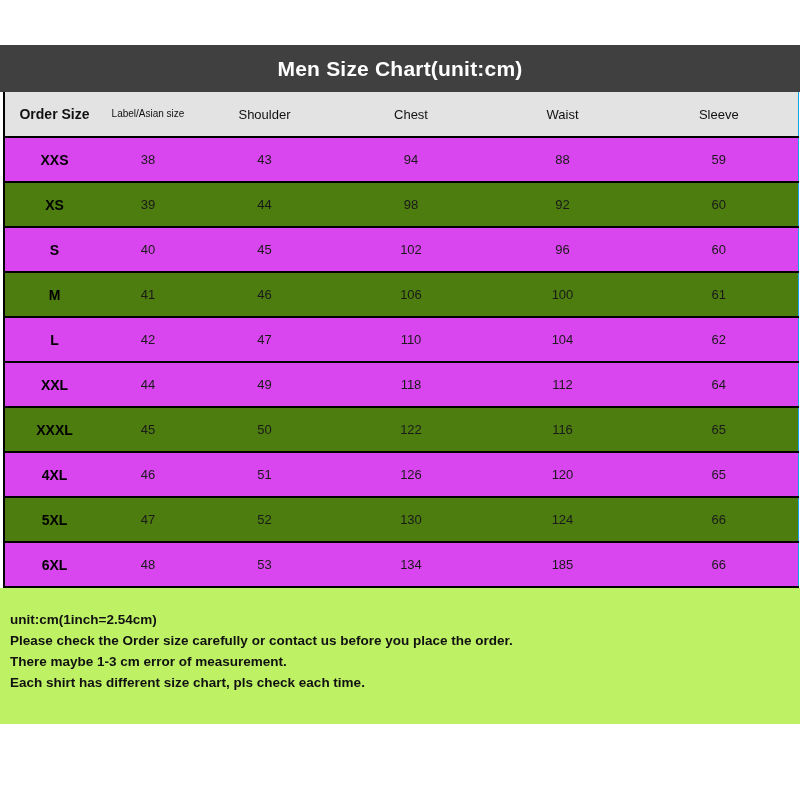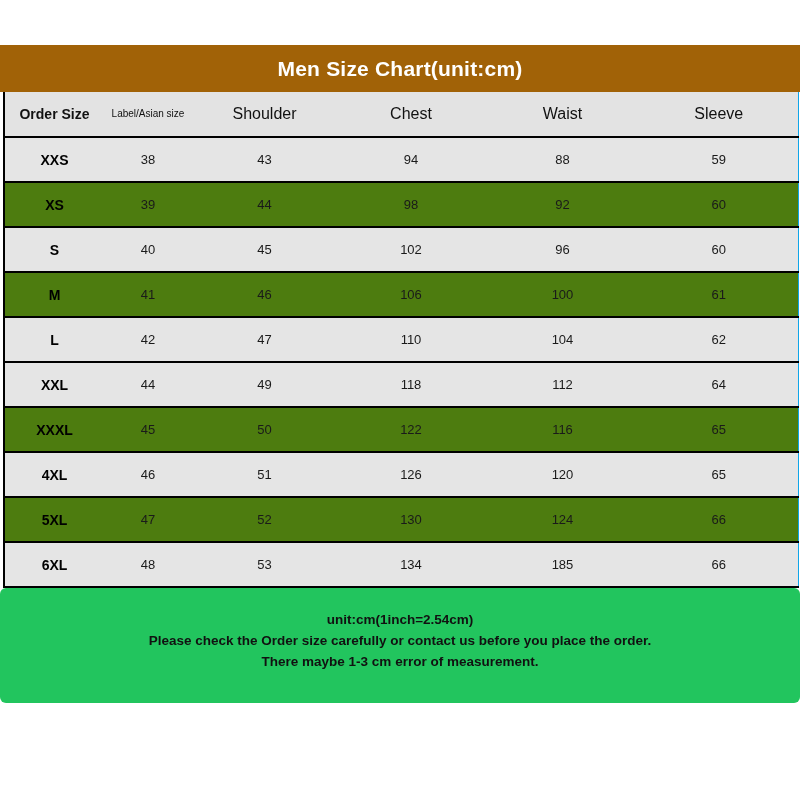--- a/index.html
+++ b/index.html
@@ -16,21 +16,21 @@
   }
 
   .chart-wrap {
     width: 800px;
     padding-top: 45px;
     box-sizing: border-box;
   }
 
   
   .title-bar {
-    background: #a16207;
+    background: #404040;
     color: #ffffff;
     height: 47px;
     line-height: 47px;
     text-align: center;
     font-size: 21px;
     font-weight: bold;
     letter-spacing: 0.2px;
   }
 
   
@@ -50,60 +50,59 @@
     padding: 0;
     font-weight: normal;
   }
 
   
   .head-row {
     background: #e3e3e3;
     height: 45px;
   }
   .head-row th {
-    font-size: 16px;
+    font-size: 13px;
     color: #111;
     border-top: none;
   }
   .head-row th.order-size-head {
     font-size: 14px;
     font-weight: bold;
   }
   .head-row th.asian-head {
     font-size: 10px;
     line-height: 1.25;
   }
 
   
   .data-row { height: 45px; }
-  .data-row.odd  { background: #e5e5e5; }
+  .data-row.odd  { background: #d946ef; }
   .data-row.even { background: #4d7c0f; }
 
   .data-row td { font-size: 13px; color: #1a1a1a; }
   .data-row td.size-cell {
     font-size: 14px;
     font-weight: bold;
     color: #000;
   }
 
   
   col.c-order  { width: 100px; }
   col.c-asian  { width: 88px;  }
   col.c-should { width: 145px; }
   col.c-chest  { width: 148px; }
   col.c-waist  { width: 155px; }
   col.c-sleeve { width: 158px; }
 
   
   .footer-note {
-    background: #22c55e;
+    background: #bef264;
     border-top: none;
     padding: 22px 10px 30px 10px;
-    text-align: center;
-    border-radius: 6px;
+    text-align: left;
   }
   .footer-line {
     font-size: 13.5px;
     font-weight: bold;
     color: #111;
     line-height: 1.55;
   }
 </style>
 </head>
 <body>
@@ -212,15 +211,16 @@
           <td>185</td>
           <td>66</td>
         </tr>
       </tbody>
   </table>
 
   <div class="footer-note">
     <div class="footer-line">unit:cm(1inch=2.54cm)</div>
     <div class="footer-line">Please check the Order size carefully or contact us before you place the order.</div>
     <div class="footer-line">There maybe 1-3 cm error of measurement.</div>
+    <div class="footer-line">Each shirt has different size chart, pls check each time.</div>
   </div>
 
 </div>
 
 </body></html>

